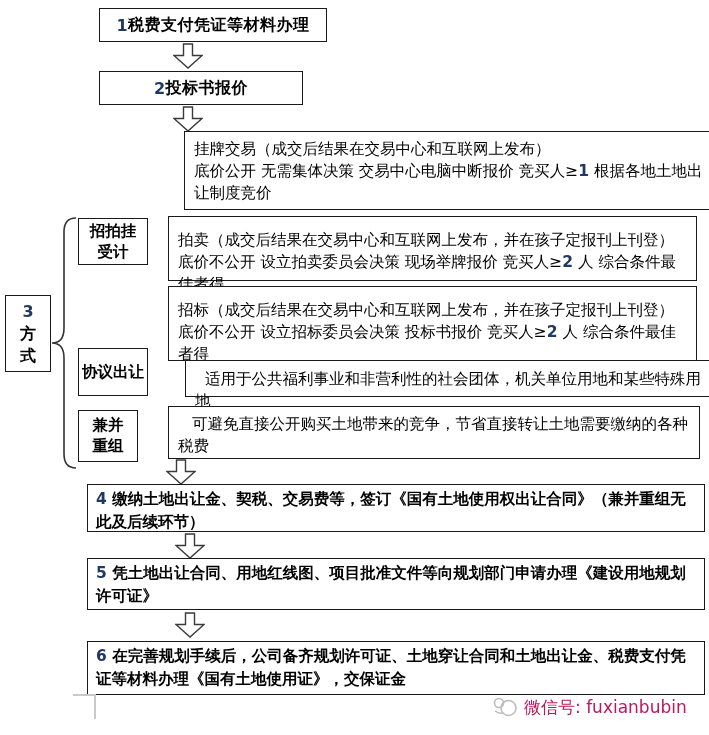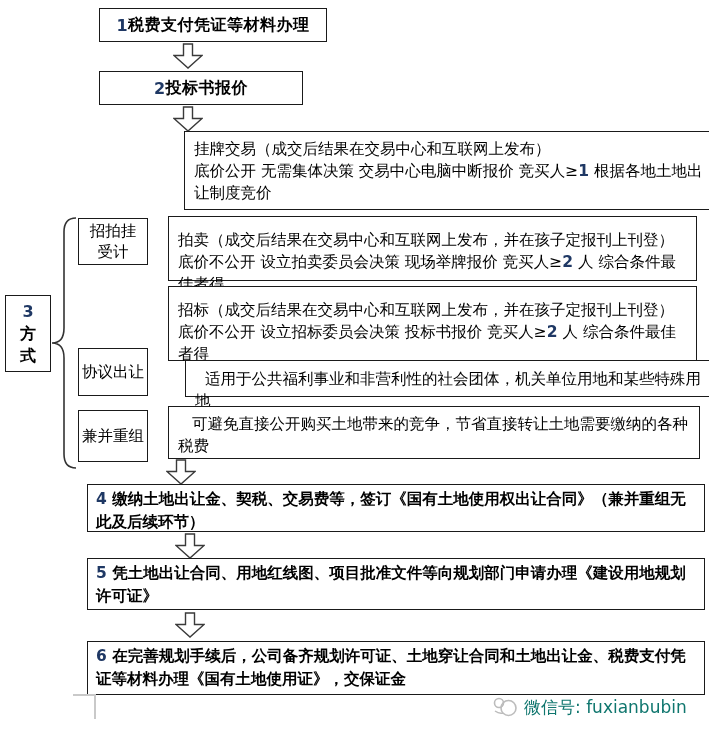--- a/index.html
+++ b/index.html
@@ -11,25 +11,25 @@
   .box{
     position:absolute;border:1.5px solid #1a1a1a;background:#fff;
     box-sizing:border-box;
   }
   .center{display:flex;align-items:center;justify-content:center;text-align:center;}
   .step-title{font-weight:bold;font-size:16px;letter-spacing:.5px;}
   .num{color:#1F3864;font-weight:bold;}
   .body-text{font-size:15.5px;line-height:22px;padding:6px 9px;box-sizing:border-box;}
   .bold-note{font-weight:bold;font-size:15.5px;line-height:23px;padding:3px 8px;box-sizing:border-box;}
   .cat-box{font-size:15.5px;line-height:21px;}
-  .cat-line{display:block;text-align:left;}
+  .cat-line{display:block;text-align:left;font-weight:bold;}
   .arrow{position:absolute;width:30px;height:26px;}
   .watermark{
     position:absolute;left:492px;top:695px;display:flex;align-items:center;gap:5px;
-    color:#0f766e;font-size:17px;
+    color:#be185d;font-size:17px;
   }
   .stray{position:absolute;background:#c9c9c9;}
   svg{display:block;}
 </style>
 </head>
 <body>
 
 <div id="canvas">
 
   <div class="box center step-title" style="left:99px;top:8px;width:228px;height:34px;">
@@ -92,21 +92,21 @@
   <div class="box center cat-box" style="left:78px;top:218px;width:70px;height:47px;flex-direction:column;">
     <span class="cat-line">招拍挂</span>
     <span class="cat-line">受计</span>
   </div>
 
   <div class="box center cat-box" style="left:78px;top:348px;width:70px;height:48px;flex-direction:row;">
     <span class="cat-line">协议出</span>
     <span class="cat-line">让</span>
   </div>
 
-  <div class="box center cat-box" style="left:78px;top:410px;width:70px;height:52px;">
+  <div class="box center cat-box" style="left:78px;top:410px;width:60px;height:52px;flex-direction:column;">
     <span class="cat-line">兼并</span>
     <span class="cat-line">重组</span>
   </div>
 
   <div class="arrow" style="left:166px;top:459px;">
     <svg width="30" height="26" viewBox="0 0 30 26">
         <polygon points="10.5,1 19.5,1 19.5,12.5 29,12.5 15,25 1,12.5 10.5,12.5" fill="#ffffff" stroke="#3a3a3a" stroke-width="1.4"></polygon>
       </svg>
   </div>
 

